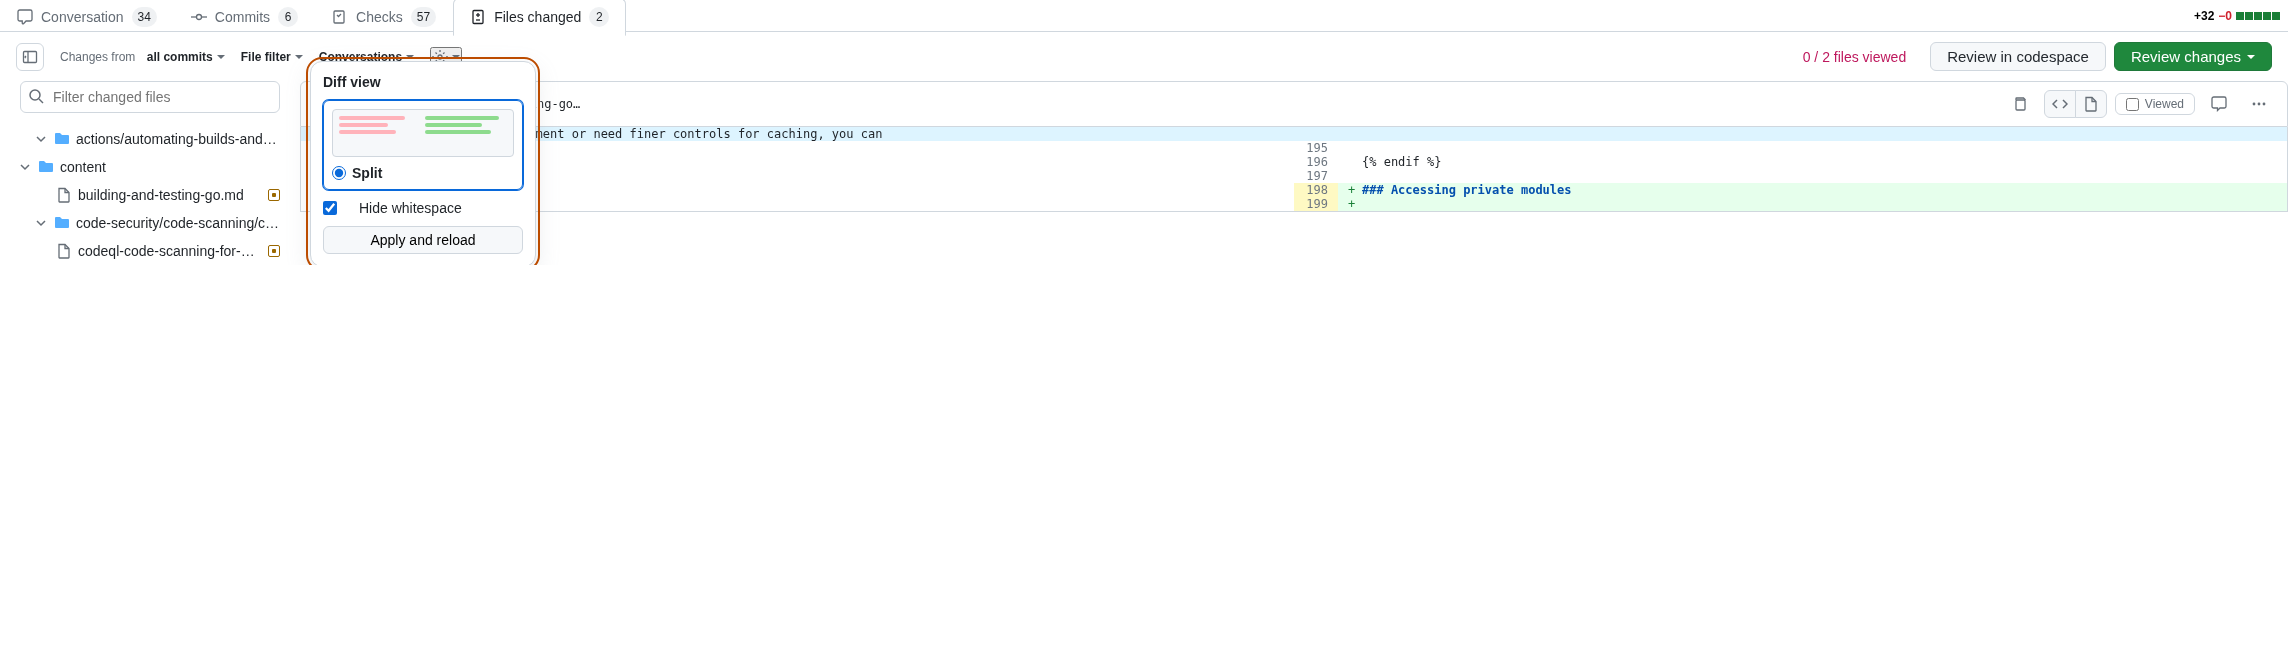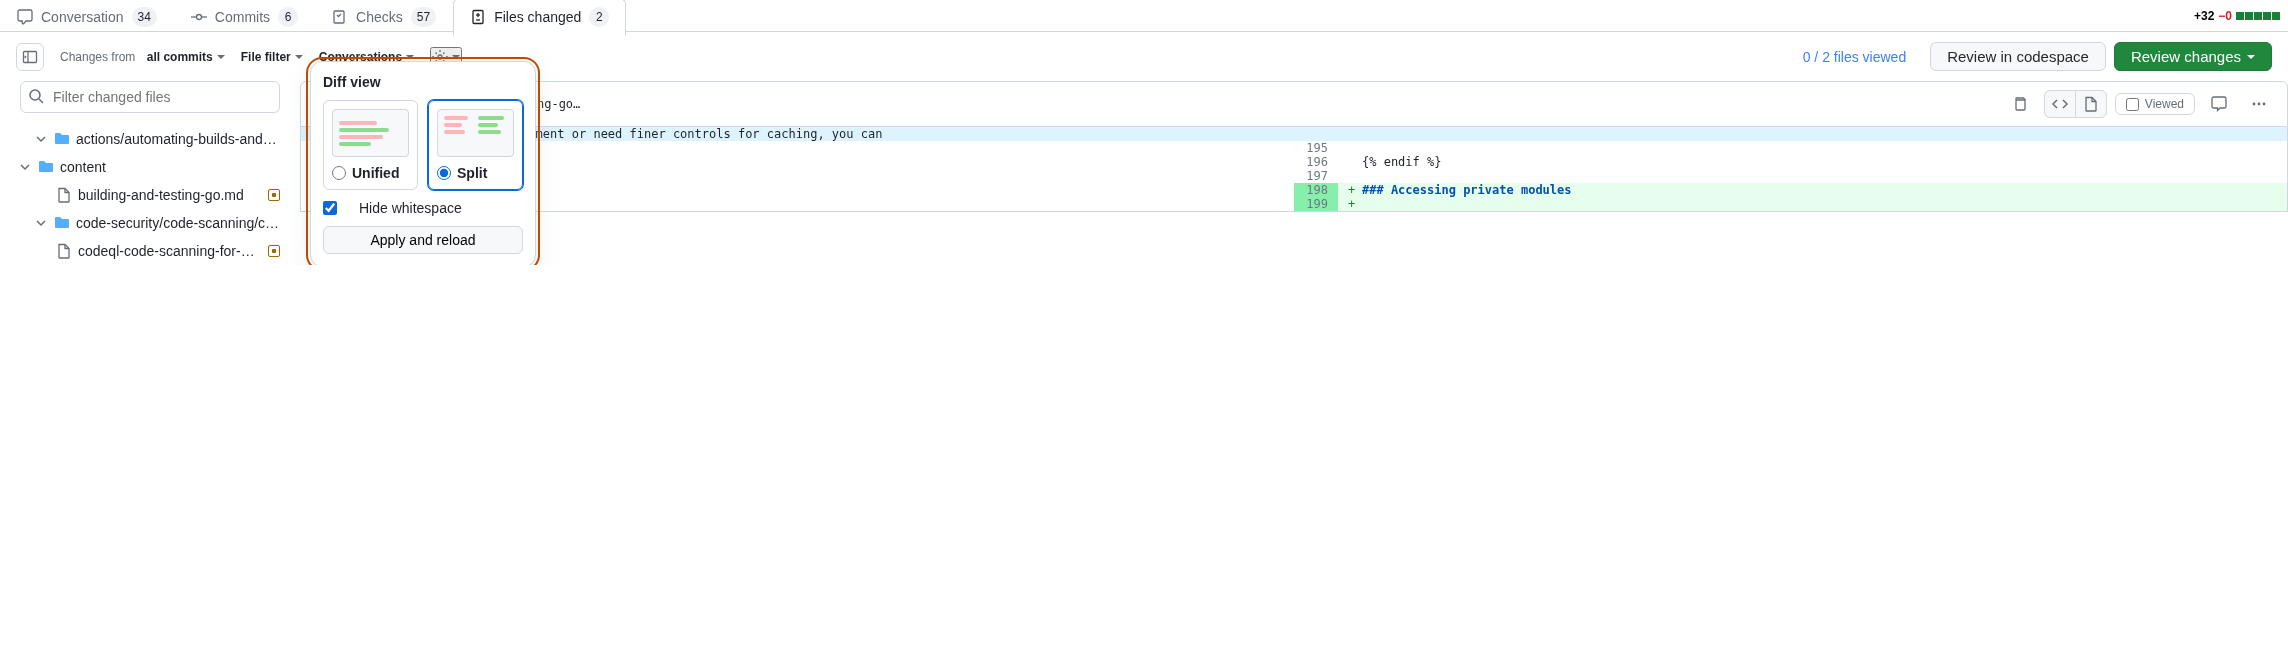--- a/index.html
+++ b/index.html
@@ -18,21 +18,21 @@
 .stat-block { width: 8px; height: 8px; background: #1a7f37; }
 
 .toolbar { display: flex; align-items: center; padding: 10px 16px; gap: 8px; }
 .toolbar-left { display: flex; align-items: center; gap: 16px; }
 .sidebar-toggle { border: 1px solid #d0d7de; border-radius: 6px; width: 28px; height: 28px; display: flex; align-items: center; justify-content: center; color: #656d76; cursor: pointer; }
 .dropdown-btn { display: inline-flex; align-items: center; gap: 4px; color: #656d76; cursor: pointer; background: none; border: none; font-size: 12px; }
 .dropdown-btn .bold { font-weight: 600; color: #1f2328; }
 .caret { width: 0; height: 0; border-left: 4px solid transparent; border-right: 4px solid transparent; border-top: 4px solid currentColor; }
 .gear-btn { display: inline-flex; align-items: center; gap: 4px; color: #656d76; cursor: pointer; }
 .toolbar-spacer { flex: 1; }
-.files-viewed { color: #3b82f6; font-size: 14px; margin-right: 16px; position: relative; }
+.files-viewed { color: #be185d; font-size: 14px; margin-right: 16px; position: relative; }
 .btn { border: 1px solid #d0d7de; border-radius: 6px; padding: 5px 16px; background: #f6f8fa; font-weight: 500; font-size: 15px; cursor: pointer; color: #24292f; }
 .btn-primary { background: #1f883d; color: #fff; border-color: #1f793a; display: inline-flex; align-items: center; gap: 6px; }
 
 .main { display: flex; position: relative; }
 .sidebar { width: 300px; padding: 0 20px; flex-shrink: 0; }
 .filter-input { width: 100%; border: 1px solid #d0d7de; border-radius: 6px; padding: 5px 12px 5px 32px; font-size: 14px; height: 32px; }
 .filter-wrap { position: relative; margin-bottom: 12px; }
 .filter-wrap .search-icon { position: absolute; left: 8px; top: 7px; color: #656d76; }
 .tree { font-size: 14px; }
 .tree-row { display: flex; align-items: center; gap: 6px; padding: 6px 0; cursor: pointer; }
@@ -58,21 +58,21 @@
 .viewed-toggle input { margin: 0; }
 
 .diff-body { border: 1px solid #d0d7de; border-top: none; font-family: ui-monospace, SFMono-Regular, Menlo, monospace; font-size: 12px; }
 .diff-row { display: flex; }
 .diff-side { flex: 1; display: flex; min-width: 0; }
 .ln { width: 44px; text-align: right; padding: 0 10px; color: #6e7781; user-select: none; background: #fff; flex-shrink: 0; }
 .code { flex: 1; padding: 0 10px; white-space: pre; min-width: 0; overflow: hidden; }
 .code .marker-col { display: inline-block; width: 14px; }
 .hunk .ln { background: #ddf4ff; }
 .hunk .code { background: #ddf4ff; }
-.add .ln { background: #86efac; }
+.add .ln { background: #fef9c3; }
 .add .code { background: #e6ffec; }
 .add .code .marker-col { color: #1a7f37; }
 .code .kw { font-weight: 700; color: #0550ae; }
 
 .popover { position: absolute; left: 310px; top: -20px; width: 226px; background: #fff; border: 1px solid #d0d7de; border-radius: 10px; box-shadow: 0 8px 24px rgba(140,149,159,0.2); padding: 12px; z-index: 100; outline: 2px solid #bc4c00; outline-offset: 2px; border-radius: 12px; }
 .popover h4 { font-size: 14px; font-weight: 600; margin-bottom: 10px; }
 .diff-views { display: flex; gap: 10px; margin-bottom: 10px; }
 .diff-view-opt { flex: 1; border: 1px solid #d0d7de; border-radius: 6px; padding: 8px; cursor: pointer; }
 .diff-view-opt.selected { border-color: #0969da; box-shadow: 0 0 0 1px #0969da; }
 .diff-preview { height: 48px; background: #f6f8fa; border: 1px solid #d0d7de; border-radius: 4px; margin-bottom: 8px; padding: 6px; display: flex; flex-direction: column; gap: 3px; justify-content: center; }
@@ -261,32 +261,20 @@
           </span>
         <span class="tree-label">codeql-code-scanning-for-…</span>
         <span class="mod-dot"></span>
       </div>
     </div>
   </div>
 
   <div class="popover">
     <h4>Diff view</h4>
     <div class="diff-views">
-      <div class="diff-view-opt">
-        <div class="diff-preview unified">
-          <div class="pline r"></div>
-            <div class="pline g"></div>
-            <div class="pline r" style="width:70%"></div>
-            <div class="pline g2"></div>
-        </div>
-        <div class="radio-row">
-            <input type="radio" name="dv" style="">
-            <span>Unified</span>
-          </div>
-      </div>
       <div class="diff-view-opt selected">
         <div class="diff-preview split">
           <div class="col left">
               <div class="pline" style="width:80%"></div>
               <div class="pline" style="width:60%"></div>
               <div class="pline" style="width:70%"></div>
             </div>
           <div class="col right">
               <div class="pline" style="width:90%"></div>
               <div class="pline" style="width:70%"></div>

